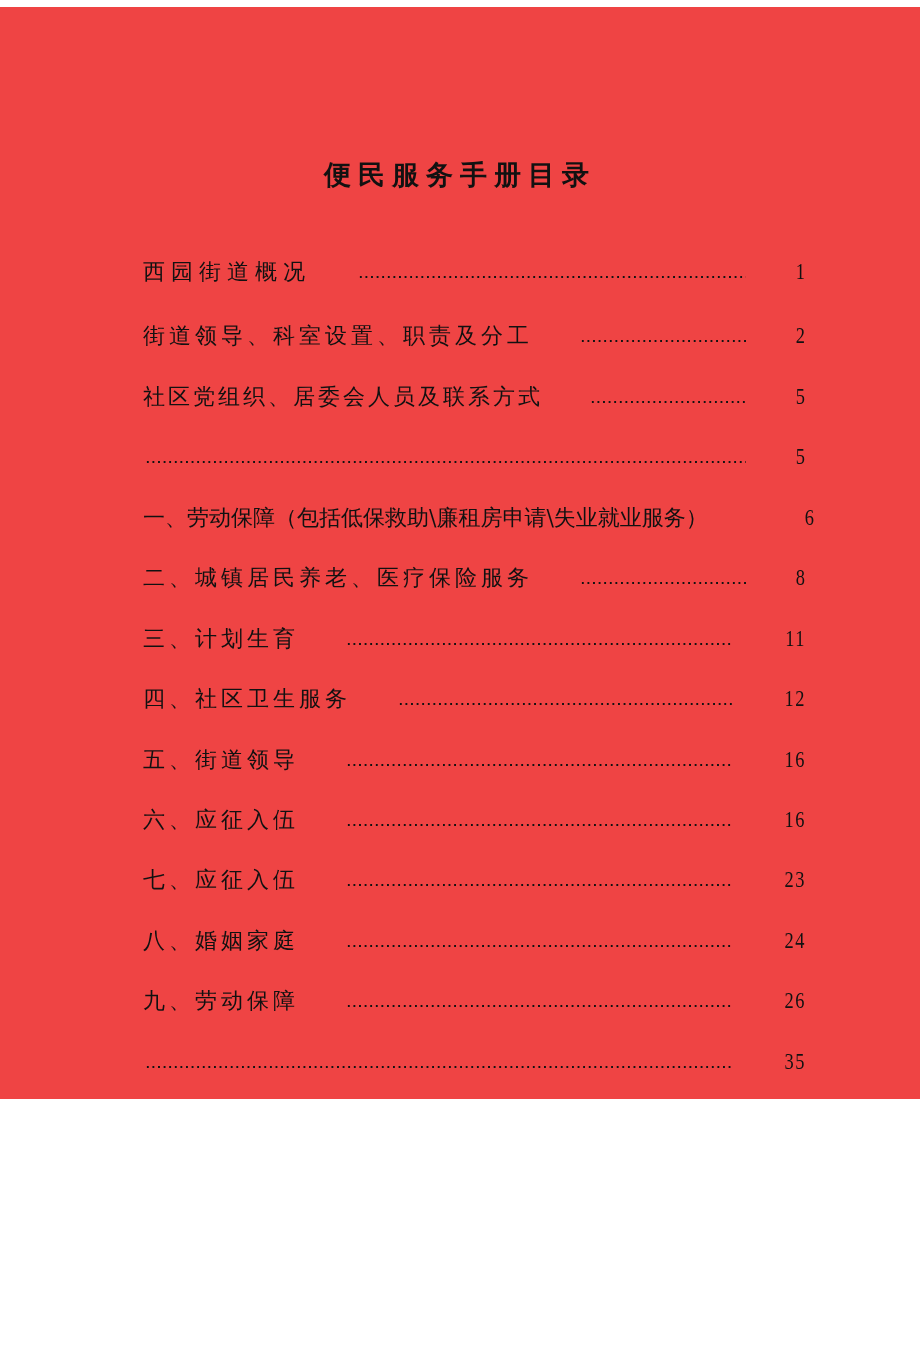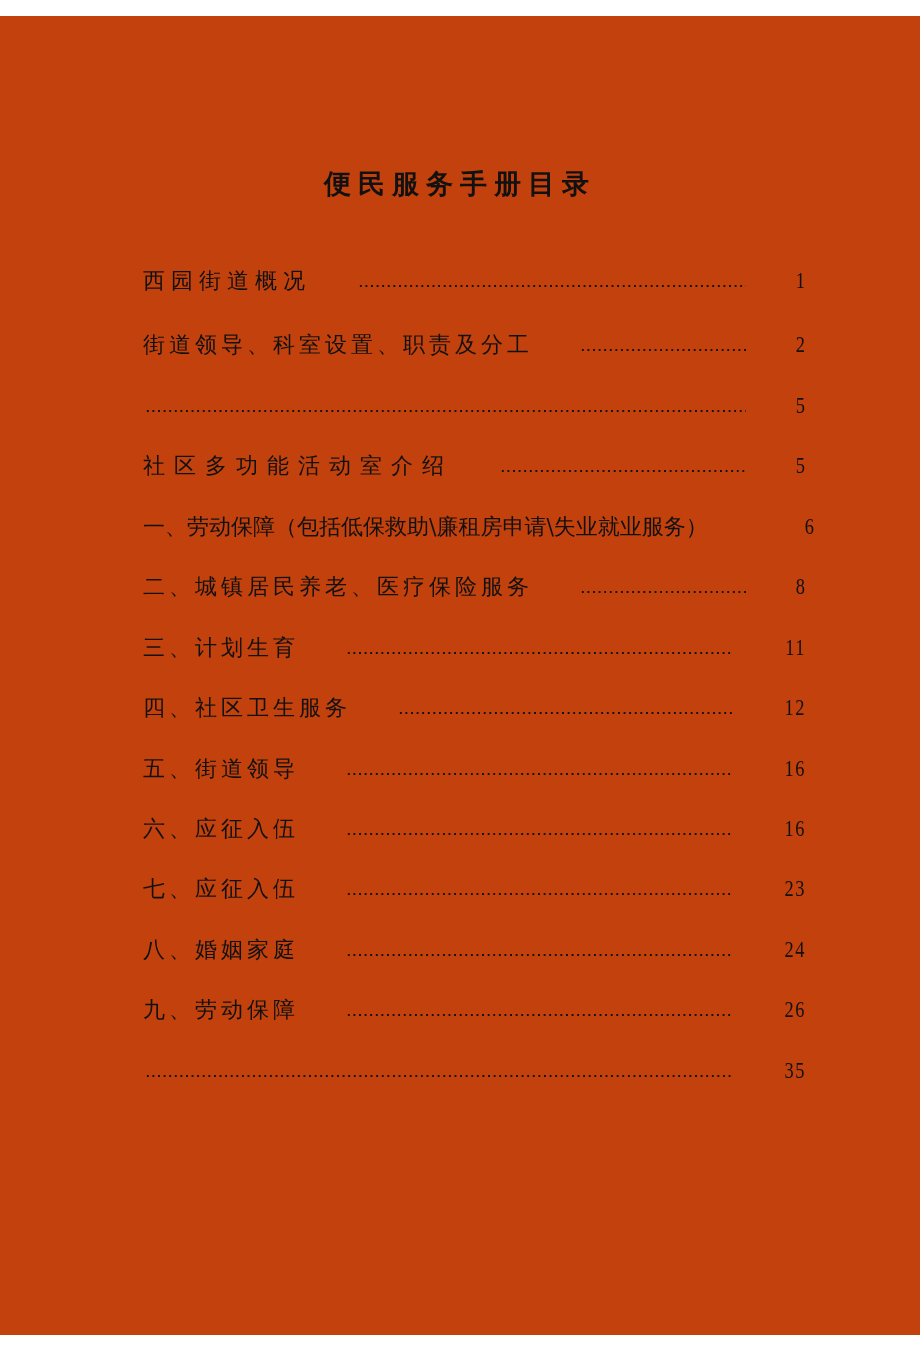--- a/index.html
+++ b/index.html
@@ -9,24 +9,24 @@
     }
     body {
       width: 920px;
       height: 1371px;
       position: relative;
       overflow: hidden;
       color: #111111;
     }
     .page {
       position: absolute;
-      left: 0; top: 16px;
+      left: 0; top: 7px;
       width: 920px;
-      height: 1319px;
-      background: #c2410c;
+      height: 1092px;
+      background: #ef4444;
     }
     .title {
       position: absolute;
       top: 150px;
       left: 0;
       width: 920px;
       text-align: center;
       font-family: "DejaVu Sans", "Liberation Sans", sans-serif;
       font-size: 27px;
       font-weight: bold;
@@ -94,25 +94,25 @@
       <span class="toc-label" style="letter-spacing:6px">西园街道概况</span>
       <span class="toc-leader"></span>
       <span class="toc-page">1</span>
     </div>
     <div class="toc-row" style="top:311px">
       <span class="toc-label">街道领导、科室设置、职责及分工</span>
       <span class="toc-leader"></span>
       <span class="toc-page">2</span>
     </div>
     <div class="toc-row" style="top:372px">
+      <span class="toc-label" style="letter-spacing:3px">社区党组织、居委会人员及联系方式</span>
       <span class="toc-leader"></span>
       <span class="toc-page">5</span>
     </div>
     <div class="toc-row" style="top:432px">
-      <span class="toc-label wide">社区多功能活动室介绍</span>
       <span class="toc-leader"></span>
       <span class="toc-page">5</span>
     </div>
     <div class="toc-row" style="top:493px">
       <span class="toc-label tight" style="letter-spacing:0px">一、劳动保障（包括低保救助\廉租房申请\失业就业服务）</span>
       <span class="toc-leader"></span>
       <span class="toc-page">6</span>
     </div>
     <div class="toc-row" style="top:553px">
       <span class="toc-label">二、城镇居民养老、医疗保险服务</span>

